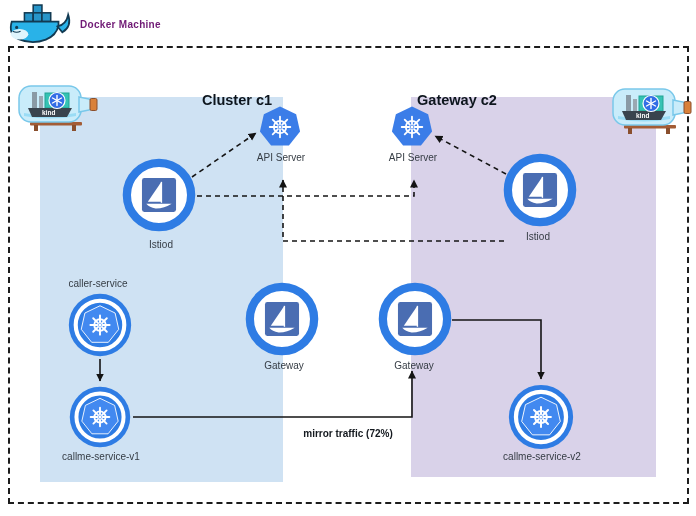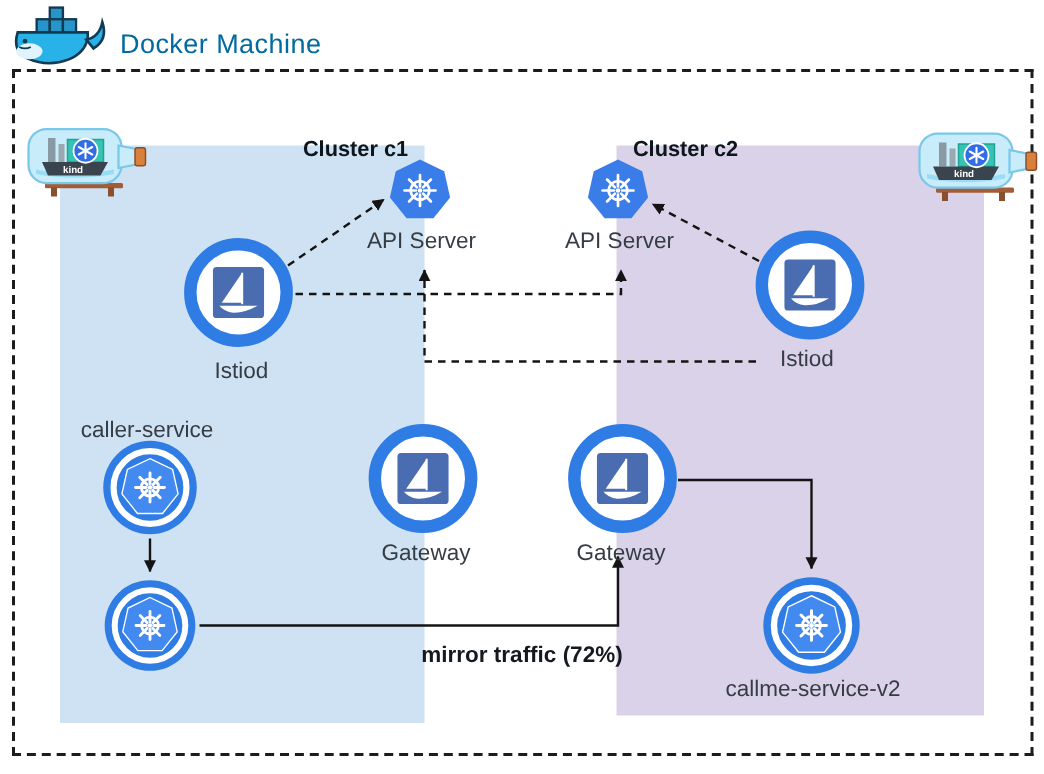--- a/index.html
+++ b/index.html
@@ -3,39 +3,39 @@
 <meta charset="utf-8">
 <style>
   html,body{margin:0;padding:0;background:#ffffff;}
   #stage{
     position:relative;width:696px;height:516px;overflow:hidden;
     font-family:"Liberation Sans", sans-serif;background:#ffffff;
   }
   .abs{position:absolute;}
   
   .hdr-title{
-    position:absolute;left:80px;top:19px;font-size:18px;font-weight:400;
-    color:#0369a1;letter-spacing:.3px;white-space:nowrap;
+    position:absolute;left:80px;top:19px;font-size:10px;font-weight:700;
+    color:#701a75;letter-spacing:.3px;white-space:nowrap;
   }
   
   .outer-box{
     position:absolute;left:8px;top:46px;width:677px;height:454px;
     border:2px dashed #1c1c1c;background:transparent;
   }
   
   .cluster{position:absolute;top:97px;}
   .cluster.c1{left:40px;width:243px;height:385px;background:#cfe2f3;}
   .cluster.c2{left:411px;width:245px;height:380px;background:#d9d2e9;}
   .cluster-title{
     position:absolute;top:92px;transform:translateX(-50%);
     font-size:14.5px;font-weight:700;color:#0d151d;white-space:nowrap;
   }
   
   .nlabel{
-    position:absolute;transform:translateX(-50%);font-size:15px;color:#353c44;
+    position:absolute;transform:translateX(-50%);font-size:10px;color:#353c44;
     white-space:nowrap;z-index:5;text-align:right;
   }
   .nlabel.bold{font-weight:700;color:#14191f;}
   .icon{position:absolute;z-index:4;}
   #wires{position:absolute;left:0;top:0;width:696px;height:516px;z-index:3;}
   .kind{z-index:6;}
 </style>
 </head>
 <body>
 
@@ -128,21 +128,21 @@
   <svg class="abs icon" style="left:4px;top:1px" width="72" height="47">
       <use href="#sym-docker"></use>
     </svg>
   <div class="hdr-title">Docker Machine</div>
 
   <div class="outer-box"></div>
 
   <div class="cluster c1"></div>
   <div class="cluster c2"></div>
   <div class="cluster-title" style="left:237px">Cluster c1</div>
-  <div class="cluster-title" style="left:457px">Cluster c2</div>
+  <div class="cluster-title" style="left:457px">Gateway c2</div>
 
   <svg class="abs icon kind" style="left:16px;top:80px" width="84" height="54">
       <use href="#sym-kind"></use>
     </svg>
   <svg class="abs icon kind" style="left:610px;top:83px" width="84" height="54">
       <use href="#sym-kind"></use>
     </svg>
 
   <svg id="wires">
     <defs>
@@ -199,20 +199,21 @@
   <div class="nlabel" style="left:414px;top:360px">Gateway</div>
 
   <div class="nlabel" style="left:98px;top:278px">caller-service</div>
   <svg class="abs icon" style="left:67px;top:292px" width="66" height="66">
       <use href="#sym-pod"></use>
     </svg>
 
   <svg class="abs icon" style="left:68px;top:385px" width="64" height="64">
       <use href="#sym-pod"></use>
     </svg>
+  <div class="nlabel" style="left:101px;top:451px">callme-service-v1</div>
 
   <svg class="abs icon" style="left:507px;top:383px" width="68" height="68">
       <use href="#sym-pod"></use>
     </svg>
   <div class="nlabel" style="left:542px;top:451px">callme-service-v2</div>
 
   <div class="nlabel bold" style="left:348px;top:428px">mirror traffic (72%)</div>
 
 </div>
 

